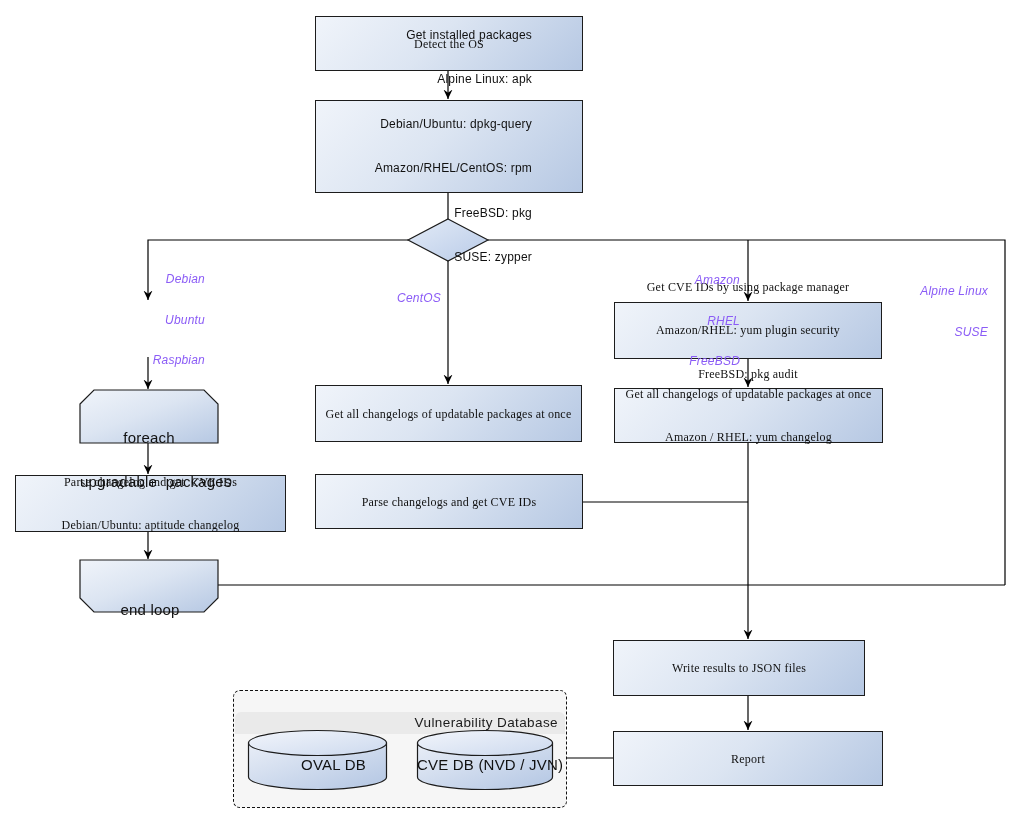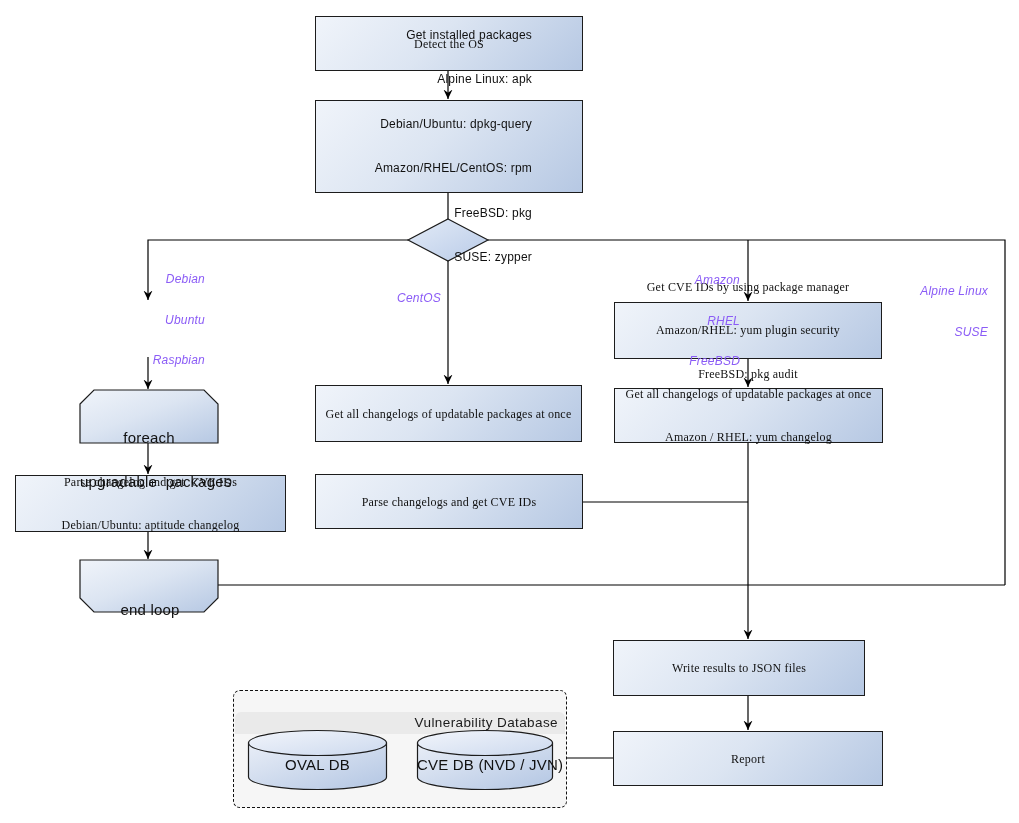--- a/index.html
+++ b/index.html
@@ -169,21 +169,21 @@
     <div class="txt">Report</div>
   </div>
 
   <div class="shape-txt" style="left:80px;top:402px;width:138px;">
     <div class="ln">foreach</div>
     <div class="ln">upgradable  packages</div>
   </div>
 
   <div class="shape-txt" style="left:80px;top:603px;width:140px;">end loop</div>
 
-  <div class="shape-txt" style="left:248px;top:758px;width:139px;">OVAL DB</div>
+  <div class="shape-txt" style="left:248px;top:758px;width:139px;padding-left:16px;">OVAL DB</div>
 
   <div class="shape-txt" style="left:417px;top:758px;width:136px;">CVE DB (NVD / JVN)</div>
 
   <div class="lbl right" style="left:120px;top:246px;width:85px;">
     <div class="ln">Debian</div>
     <div class="ln">Ubuntu</div>
     <div class="ln">Raspbian</div>
   </div>
 
   <div class="lbl right" style="left:380px;top:266px;width:61px;margin-top:26px;">CentOS</div>

